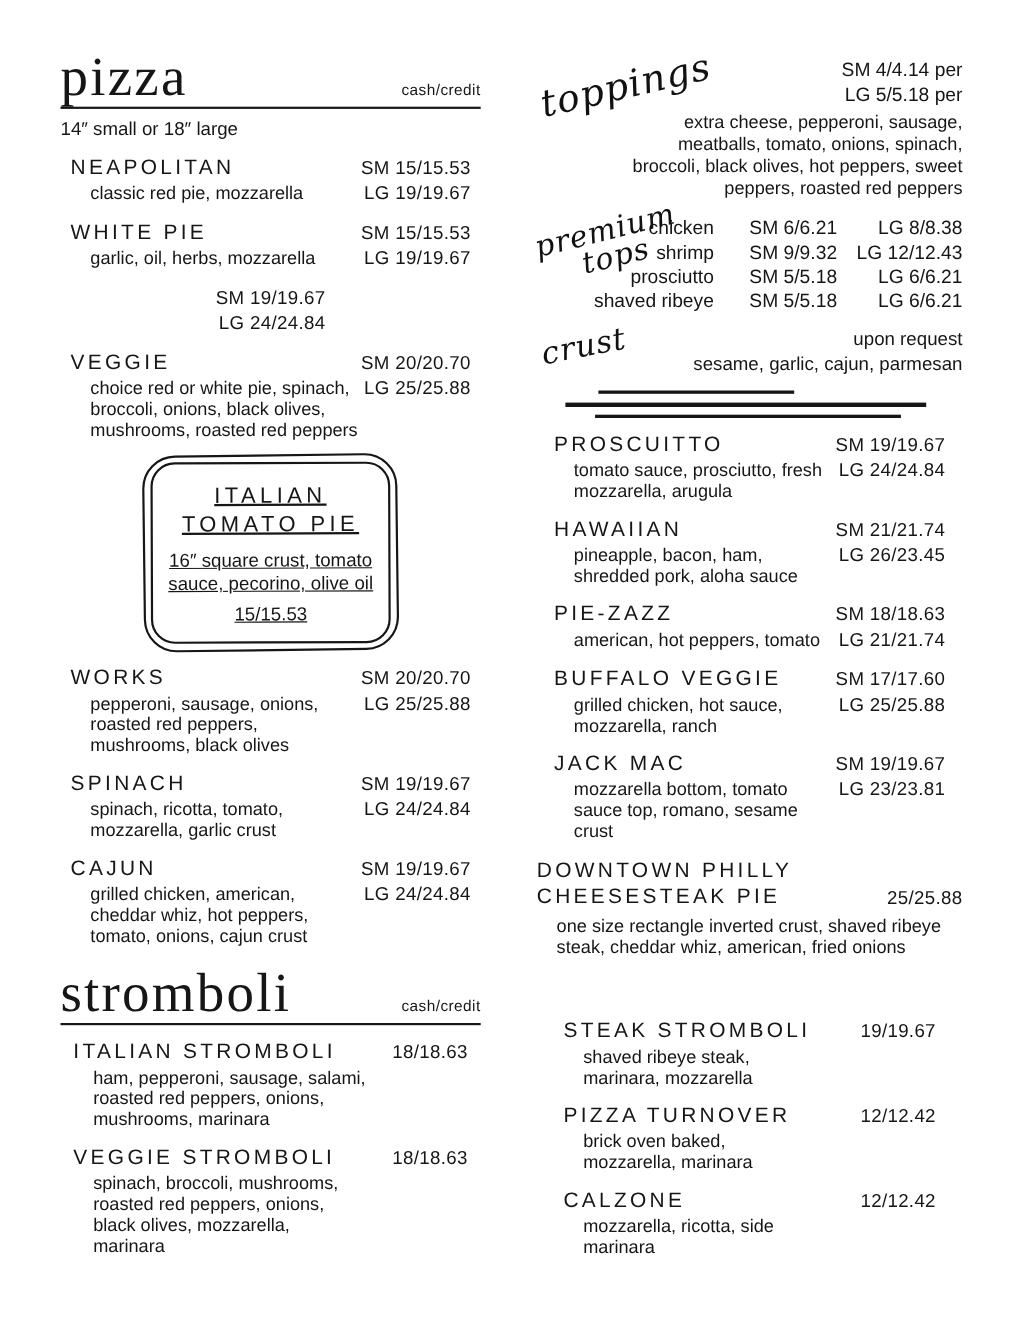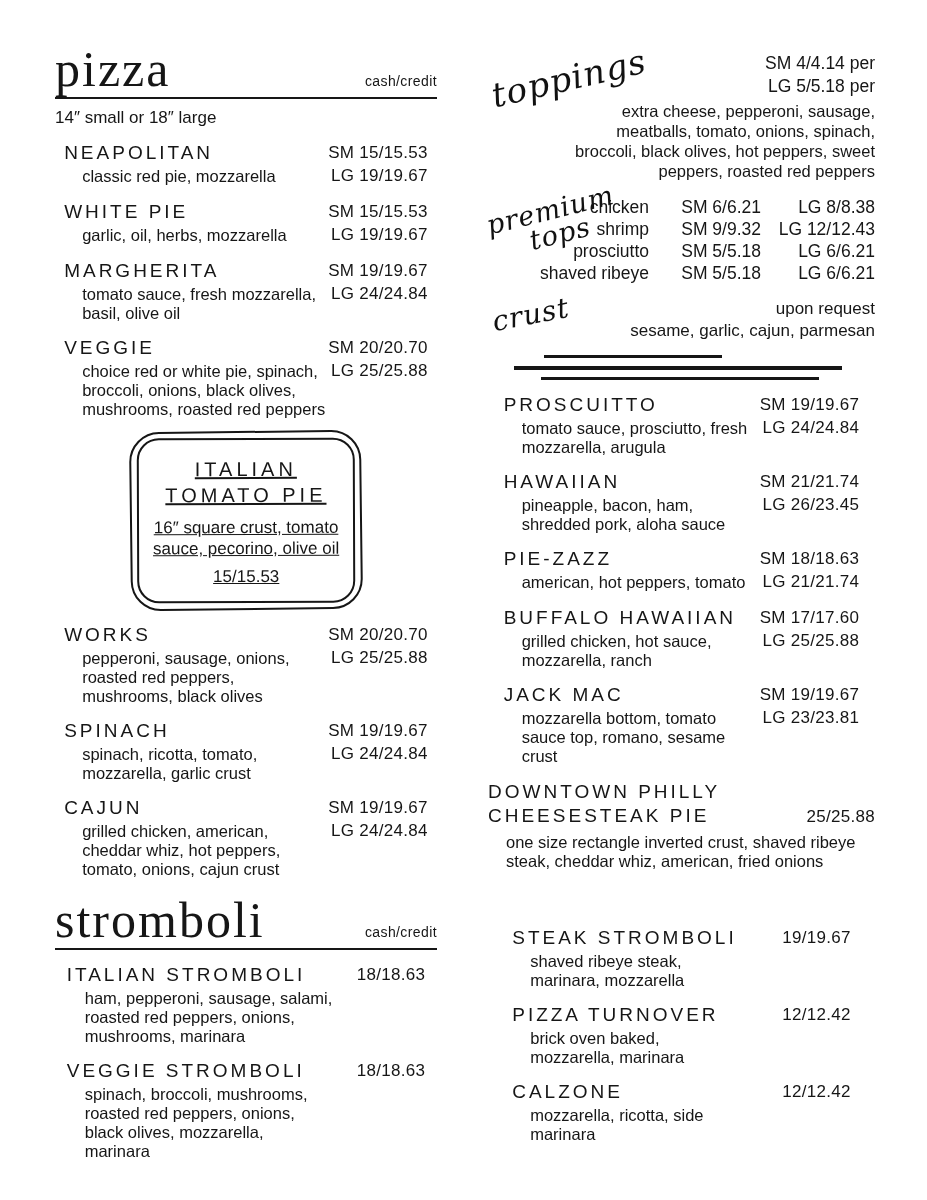--- a/index.html
+++ b/index.html
@@ -104,24 +104,20 @@
           <div class="item-name">WHITE PIE</div>
           <div class="item-desc">garlic, oil, herbs, mozzarella</div>
         </div>
         <div class="price">
           <div>SM 15/15.53</div>
           <div>LG 19/19.67</div>
         </div>
       </div>
 
       <div class="item">
-        <div class="item-main">
-          <div class="item-name">MARGHERITA</div>
-          <div class="item-desc">tomato sauce, fresh mozzarella, basil, olive oil</div>
-        </div>
         <div class="price">
           <div>SM 19/19.67</div>
           <div>LG 24/24.84</div>
         </div>
       </div>
 
       <div class="item">
         <div class="item-main">
           <div class="item-name">VEGGIE</div>
           <div class="item-desc">choice red or white pie, spinach, broccoli, onions, black olives, mushrooms, roasted red peppers</div>
@@ -283,21 +279,21 @@
         <div class="item-desc">american, hot peppers, tomato</div>
       </div>
       <div class="price">
         <div>SM 18/18.63</div>
         <div>LG 21/21.74</div>
       </div>
     </div>
 
     <div class="item">
       <div class="item-main">
-        <div class="item-name">BUFFALO HAWAIIAN</div>
+        <div class="item-name">BUFFALO VEGGIE</div>
         <div class="item-desc">grilled chicken, hot sauce, mozzarella, ranch</div>
       </div>
       <div class="price">
         <div>SM 17/17.60</div>
         <div>LG 25/25.88</div>
       </div>
     </div>
 
     <div class="item">
       <div class="item-main">

